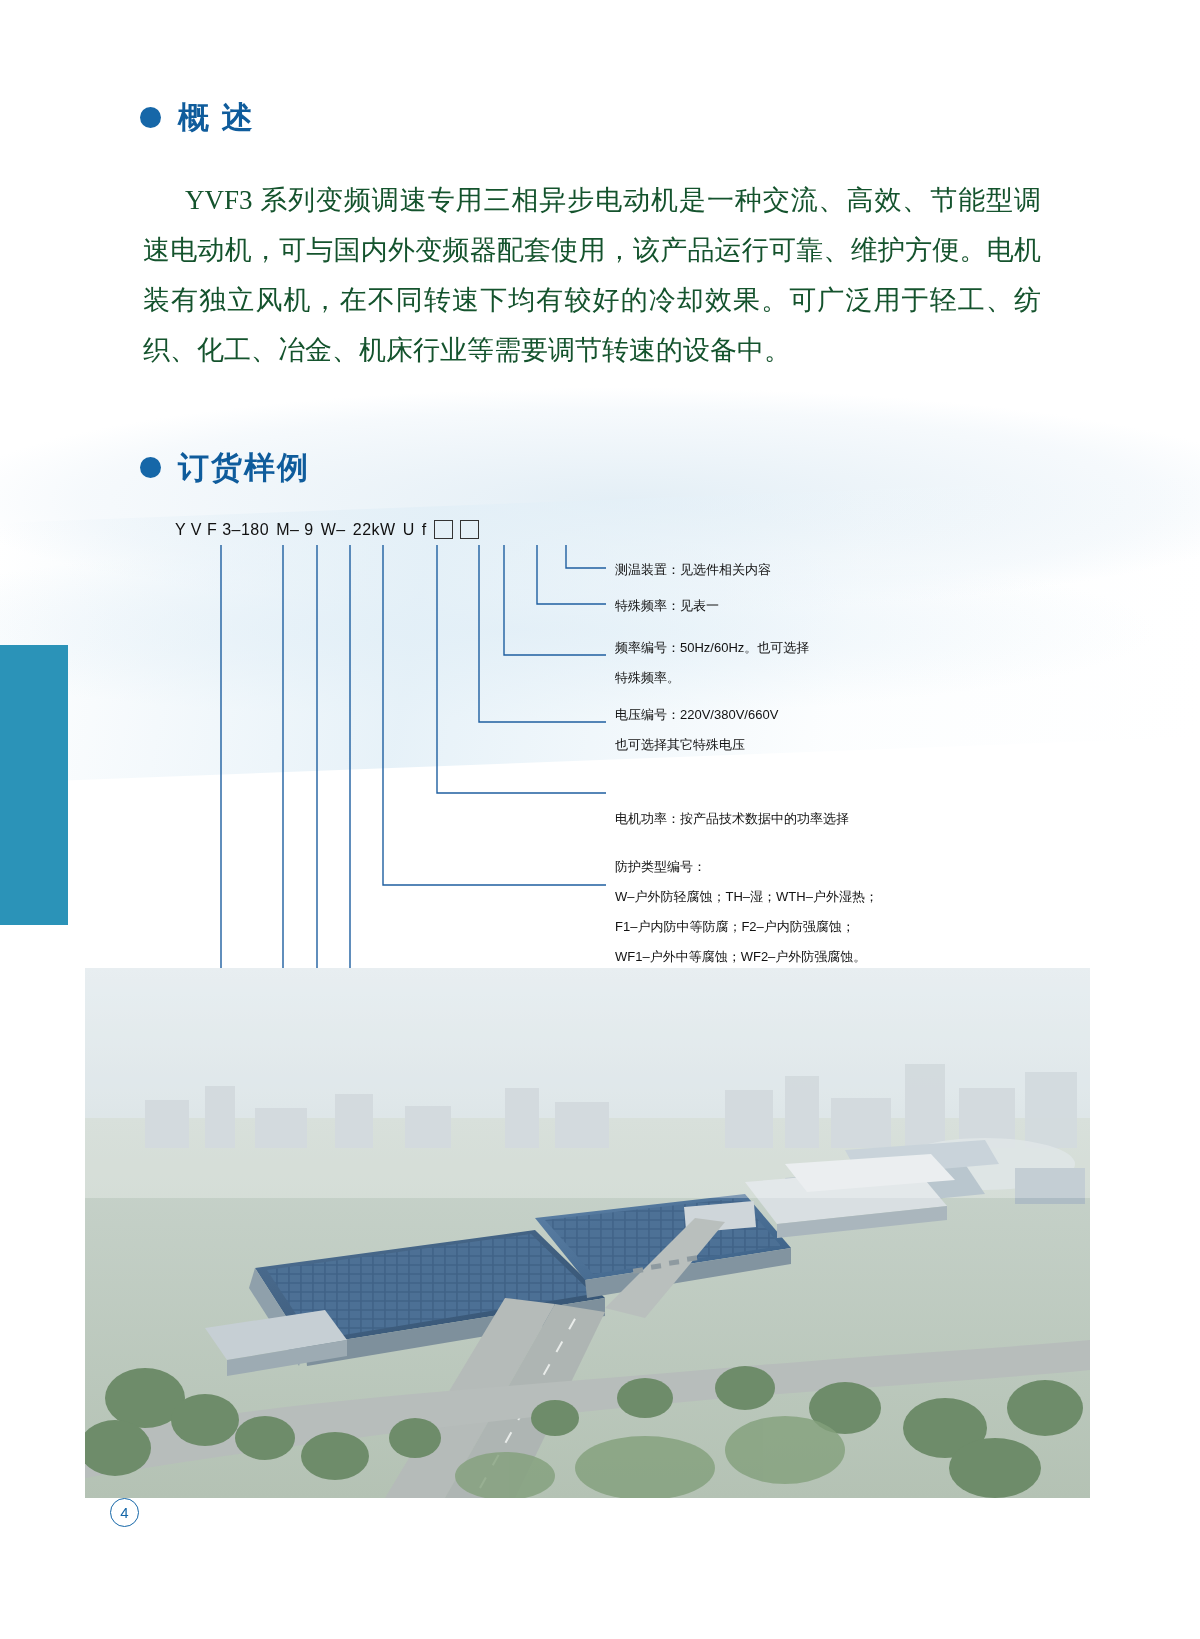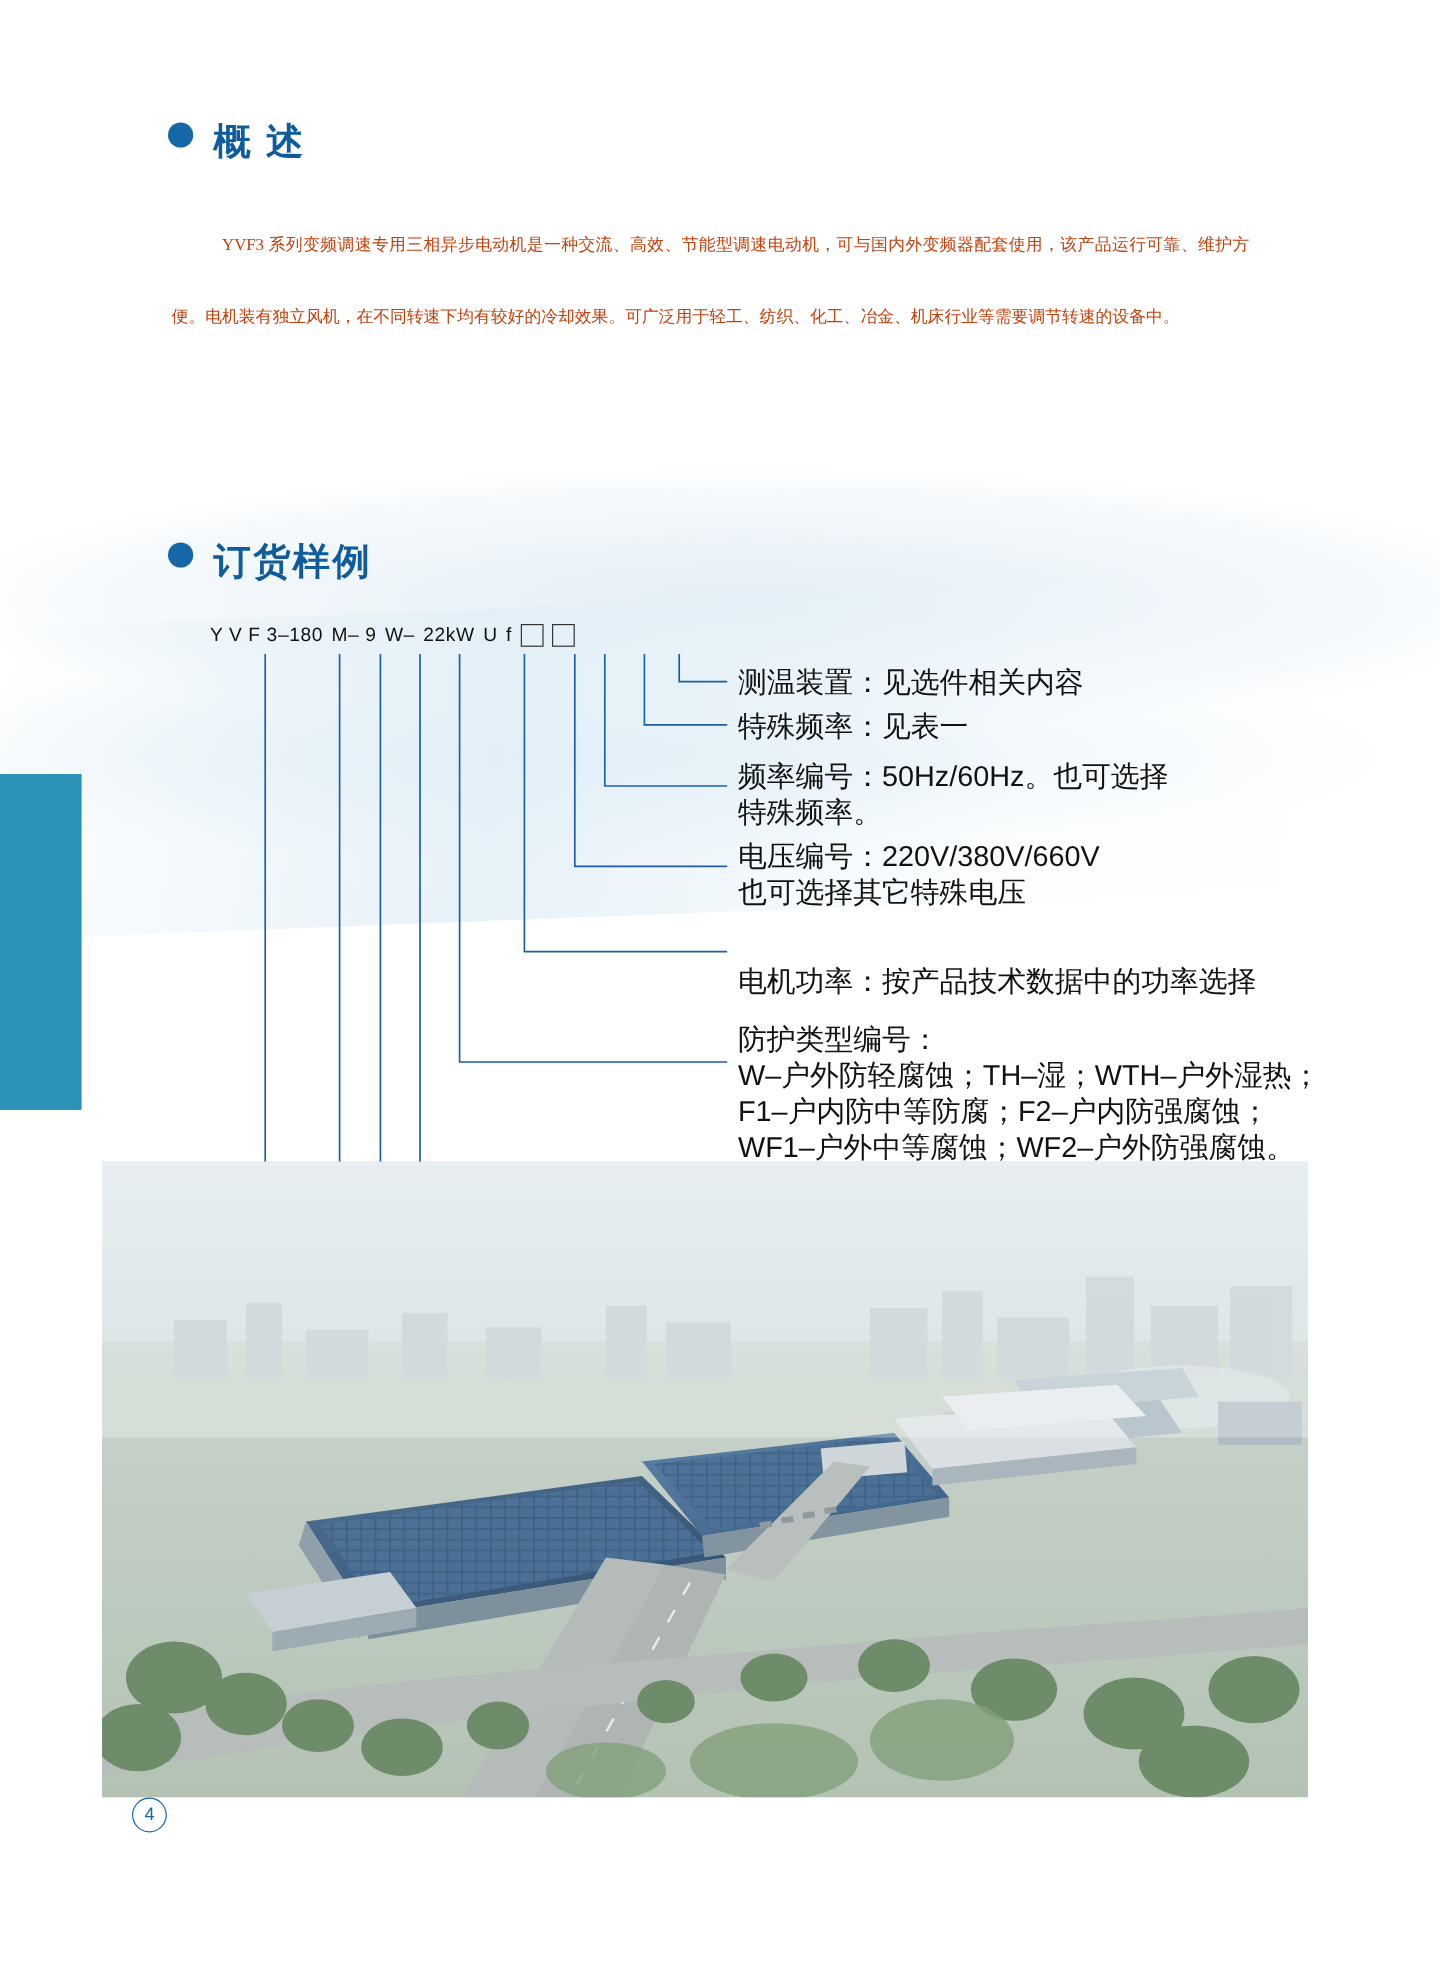--- a/index.html
+++ b/index.html
@@ -37,20 +37,21 @@
     position: absolute;
     left: 0; top: 645px;
     width: 68px; height: 280px;
     background: #2b93b8;
   }
 
   
   .section-head {
     position: absolute;
     display: flex;
+    align-items: center;
     gap: 17px;
   }
   .bullet {
     width: 21px; height: 21px;
     border-radius: 50%;
     background: #1667a8;
     flex: none;
   }
   .section-title {
     font-size: 31px;
@@ -60,23 +61,23 @@
     line-height: 1;
   }
   #head-overview { left: 140px; top: 102px; }
   #head-order    { left: 140px; top: 452px; }
 
   
   .para {
     position: absolute;
     left: 143px; top: 175px;
     width: 898px;
-    font-size: 14px;
-    line-height: 60px;
-    color: #c2410c;
+    font-size: 27px;
+    line-height: 50px;
+    color: #14532d;
     text-indent: 42px;
     text-align: justify;
     font-family: "Liberation Serif", serif;
   }
 
   
   .code-row {
     position: absolute;
     left: 175px; top: 520px;
     display: flex;
@@ -99,21 +100,21 @@
   #leader-svg {
     position: absolute;
     left: 0; top: 0;
     width: 1200px; height: 1639px;
     pointer-events: none;
   }
 
   
   .anno {
     position: absolute;
-    font-size: 24px;
+    font-size: 13px;
     line-height: 30px;
     color: #111;
     font-family: "Liberation Sans", sans-serif;
     white-space: pre-line;
   }
 
   
   .photo {
     position: absolute;
     left: 85px; top: 968px;

